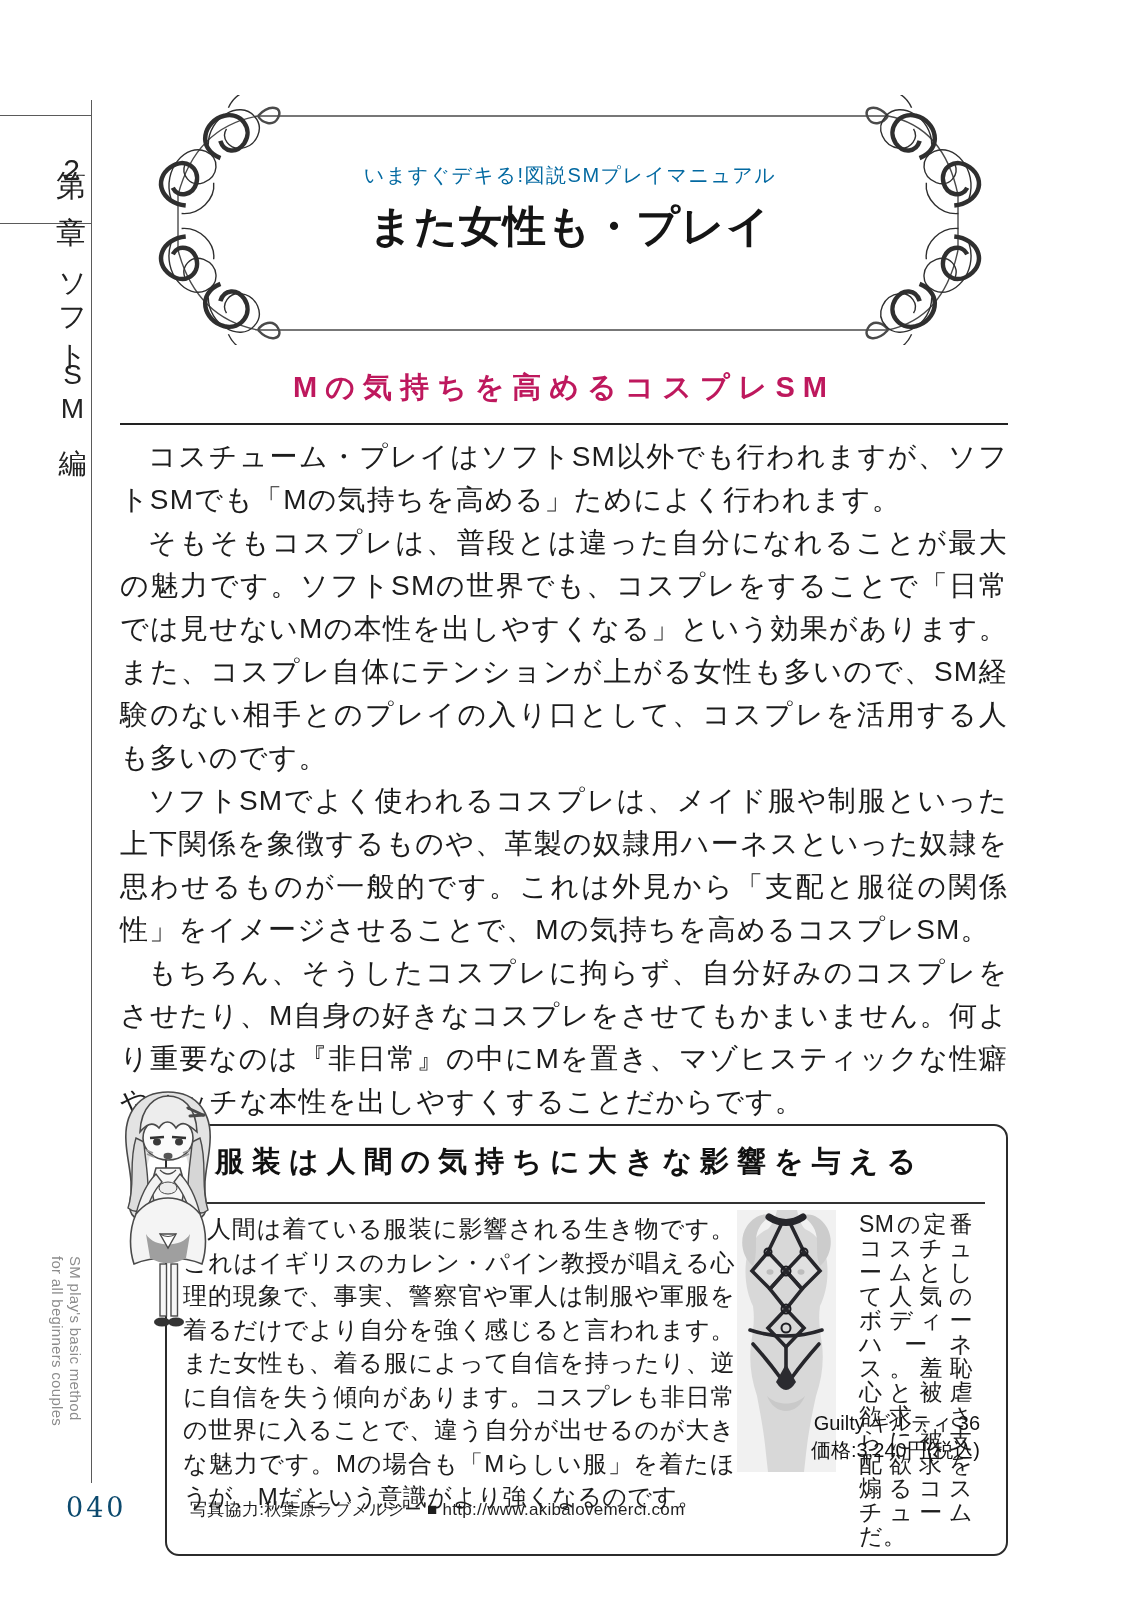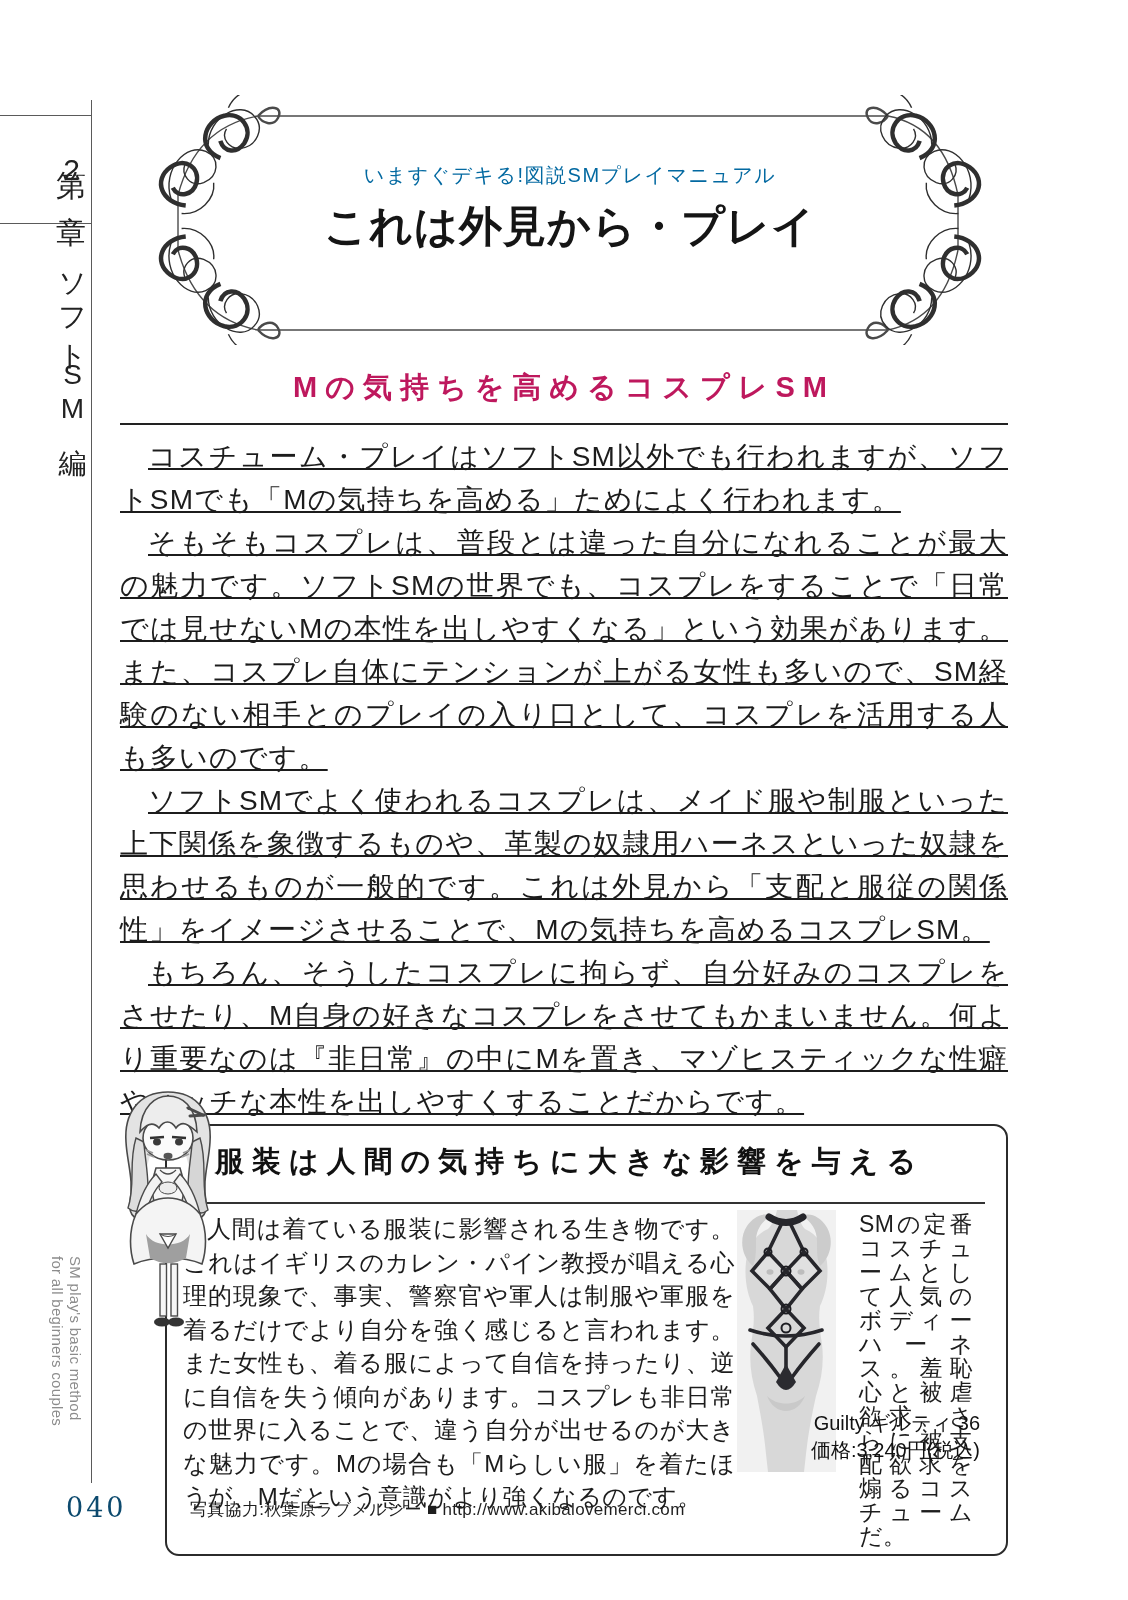--- a/index.html
+++ b/index.html
@@ -41,21 +41,21 @@
   .section-heading{
     left:120px;top:368px;width:888px;text-align:center;
     font-size:29px;font-weight:bold;letter-spacing:8px;color:#be185d;white-space:nowrap;
   }
   .heading-rule{left:120px;top:423px;width:888px;height:2px;background:#222;}
   .body-text{
     left:120px;top:435px;width:888px;
     font-size:28px;line-height:43px;letter-spacing:1.2px;
     text-align:justify;color:#1c1c1c;
   }
-  .body-text p{margin:0;text-indent:1em;text-decoration:underline;}
+  .body-text p{margin:0;text-indent:1em;}
   
   .info-box{
     left:165px;top:1124px;width:843px;height:432px;
     border:2.5px solid #2b2b2b;border-radius:14px;background:#fff;box-sizing:border-box;
   }
   .box-heading{
     left:48px;top:16px;font-size:29px;font-weight:bold;letter-spacing:8px;
     color:#111;white-space:nowrap;
   }
   .box-rule{left:40px;top:76px;width:778px;height:1.5px;background:#333;}
@@ -125,21 +125,21 @@
       <path stroke-width="2.4" d="M758,21 c-12,-13 -26,-9 -20,2 c5,9 16,5 20,-2"></path>
       <path stroke-width="2.4" d="M128,235 c12,13 26,9 20,-2 c-5,-9 -16,-5 -20,2"></path>
       <path stroke-width="2.4" d="M758,235 c-12,13 -26,9 -20,-2 c5,-9 16,-5 20,2"></path>
     </g>
     <use href="#swirl" transform="translate(100,66) rotate(-36)"></use>
     <use href="#swirl" transform="translate(780,66) scale(-1,1) rotate(-36)"></use>
     <use href="#swirl" transform="translate(100,186) scale(1,-1) rotate(-36)"></use>
     <use href="#swirl" transform="translate(780,186) scale(-1,-1) rotate(-36)"></use>
   </svg>
   <div class="abs hdr-tagline">いますぐデキる!図説SMプレイマニュアル</div>
-  <div class="abs hdr-title">これは外見から・プレイ</div>
+  <div class="abs hdr-title">また女性も・プレイ</div>
 
   <div class="abs section-heading">Mの気持ちを高めるコスプレSM</div>
   <div class="abs heading-rule"></div>
   <div class="abs body-text">
     <p>コスチューム・プレイはソフトSM以外でも行われますが、ソフトSMでも「Mの気持ちを高める」ためによく行われます。</p>
     <p>そもそもコスプレは、普段とは違った自分になれることが最大の魅力です。ソフトSMの世界でも、コスプレをすることで「日常では見せないMの本性を出しやすくなる」という効果があります。また、コスプレ自体にテンションが上がる女性も多いので、SM経験のない相手とのプレイの入り口として、コスプレを活用する人も多いのです。</p>
     <p>ソフトSMでよく使われるコスプレは、メイド服や制服といった上下関係を象徴するものや、革製の奴隷用ハーネスといった奴隷を思わせるものが一般的です。これは外見から「支配と服従の関係性」をイメージさせることで、Mの気持ちを高めるコスプレSM。</p>
     <p>もちろん、そうしたコスプレに拘らず、自分好みのコスプレをさせたり、M自身の好きなコスプレをさせてもかまいません。何より重要なのは『非日常』の中にMを置き、マゾヒスティックな性癖やエッチな本性を出しやすくすることだからです。</p>
   </div>
 

